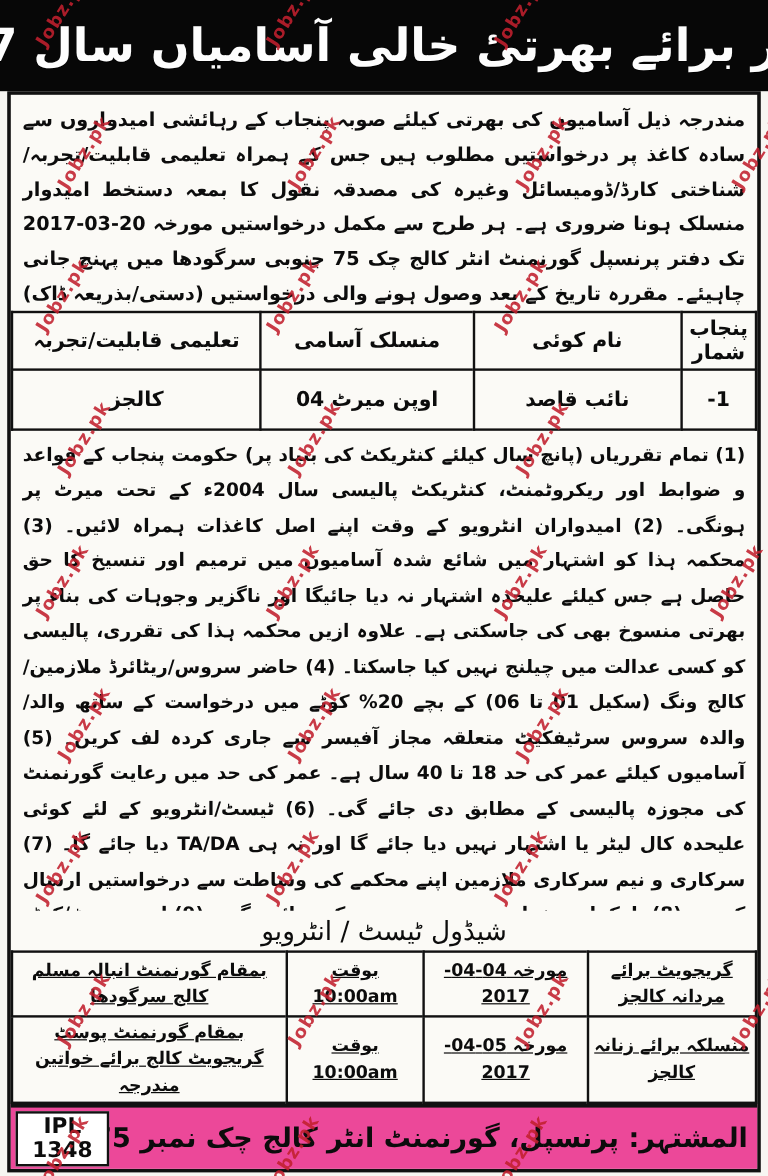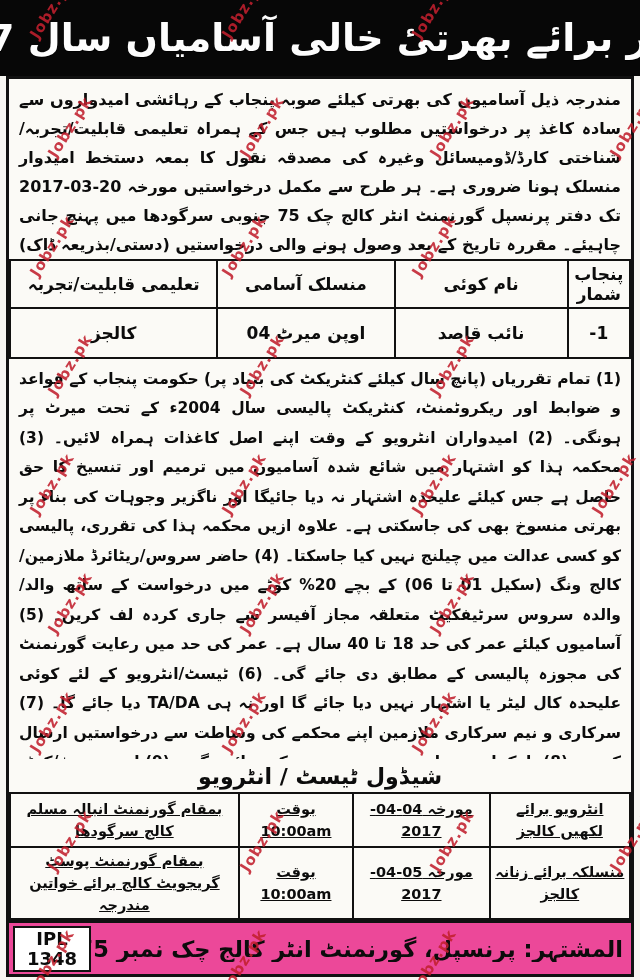--- a/index.html
+++ b/index.html
@@ -33,21 +33,21 @@
   td,th{
     border:2.5px solid #111;font-weight:bold;text-align:center;
     vertical-align:middle;padding:2px 4px;overflow:hidden;
   }
   .posts-table{height:90px;}
   .posts-table th{font-size:17px;height:42px;text-align:center;}
   .posts-table td{font-size:17px;height:44px;}
   .col-sr{width:62px;} .col-name{width:172px;}
   .col-count{width:176px;} .col-qual{width:206px;}
   .sched-heading{
-    direction:rtl;text-align:center;font-weight:bold;font-size:22px;
+    direction:rtl;text-align:center;font-weight:normal;font-size:22px;
     height:34px;line-height:36px;overflow:hidden;
   }
   .sched-table{height:128px;}
   .sched-table td{font-size:14.5px;line-height:22px;text-decoration:underline;}
   .sched-row1{height:54px;} .sched-row2{height:70px;}
   .col-int{width:140px;} .col-date{width:136px;}
   .col-time{width:114px;} .col-venue{width:228px;}
   .time-cell{font-size:16px;}
   
   .footer{
@@ -113,21 +113,21 @@
 
     <table class="sched-table">
       <colgroup>
           <col class="col-int">
           <col class="col-date">
           <col class="col-time">
           <col class="col-venue">
         </colgroup>
       <tbody>
           <tr class="sched-row1">
-        <td>انٹرویو برائے لکھیں کالجز</td>
+        <td>گریجویٹ برائے مردانہ کالجز</td>
         <td>مورخہ 04-04-2017</td>
         <td class="time-cell">بوقت 10:00am</td>
         <td>بمقام گورنمنٹ انبالہ مسلم کالج سرگودھا</td>
       </tr>
       <tr class="sched-row2">
         <td>منسلکہ برائے زنانہ کالجز</td>
         <td>مورخہ 05-04-2017</td>
         <td class="time-cell">بوقت 10:00am</td>
         <td>بمقام گورنمنٹ پوسٹ گریجویٹ کالج برائے خواتین مندرجہ</td>
       </tr>

